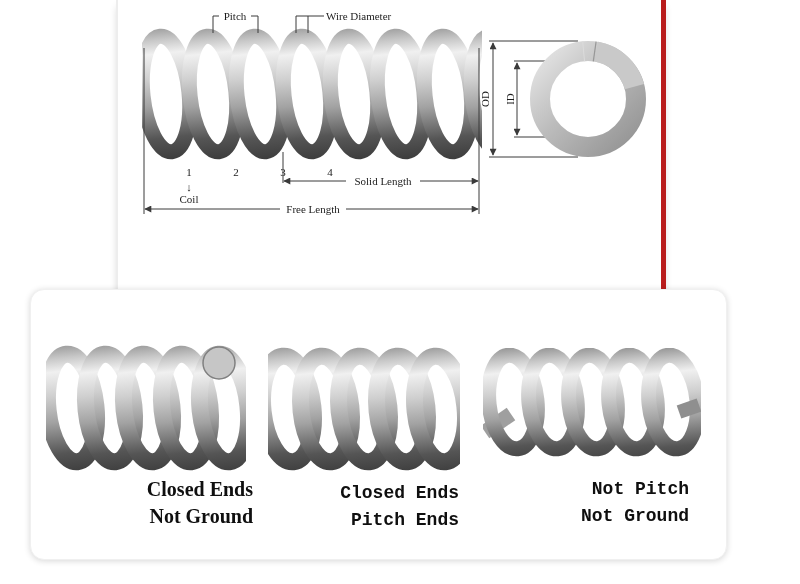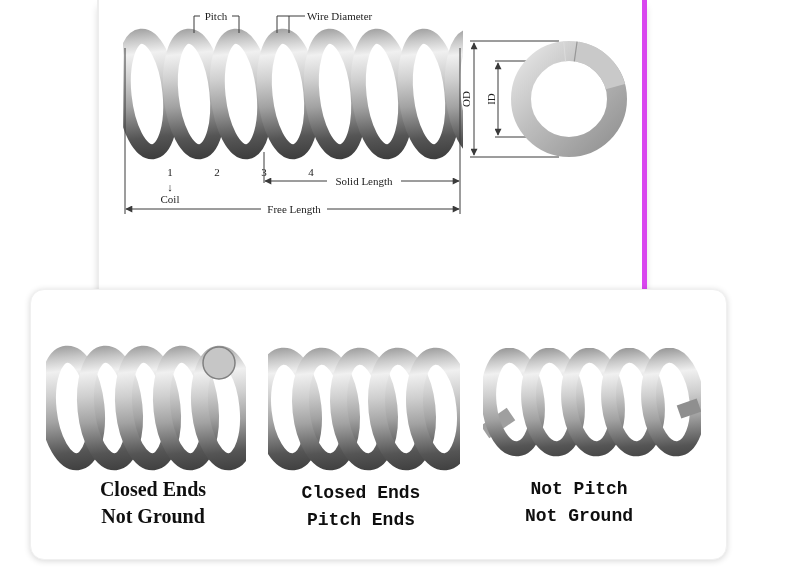--- a/index.html
+++ b/index.html
@@ -2,33 +2,33 @@
 <html><head>
 <meta charset="utf-8">
 <style>
   html,body{margin:0;padding:0;}
   body{
     width:800px;height:584px;position:relative;background:#ffffff;
     font-family:"Liberation Serif", serif;color:#1c1c1c;overflow:hidden;
   }
   .panel{position:absolute;background:#ffffff;}
   .terminology-panel{
-    left:97px;top:0;width:543px;height:340px;
-    border-left:2px solid #ededed;border-right:5px solid #d946ef;
+    left:116px;top:0;width:543px;height:340px;
+    border-left:2px solid #ededed;border-right:5px solid #b91c1c;
     box-shadow:0 5px 8px -2px rgba(0,0,0,.20);
   }
   .ends-panel{
     left:30px;top:289px;width:695px;height:269px;
     border-radius:14px;border:1px solid #f0f0f0;
     box-shadow:0 1px 6px rgba(0,0,0,.16);
   }
   svg{display:block;position:absolute;overflow:hidden;}
   .spring-svg{left:0;top:0;}
   .caption{
-    position:absolute;text-align:center;font-weight:bold;color:#0f0f0f;
+    position:absolute;text-align:right;font-weight:bold;color:#0f0f0f;
     white-space:nowrap;
   }
   .caption .cap-line{display:block;}
   .caption-serif{font-family:"Liberation Serif", serif;font-size:20px;line-height:27px;}
   .caption-mono{font-family:"Liberation Mono","DejaVu Sans Mono",monospace;font-size:18px;line-height:27px;}
   .dim-text{font-family:"Liberation Serif", serif;font-size:11px;fill:#1c1c1c;}
   .dim-line{stroke:#3a3a3a;stroke-width:1;fill:none;}
   .label-bg{fill:#ffffff;}
 </style>
 </head>

